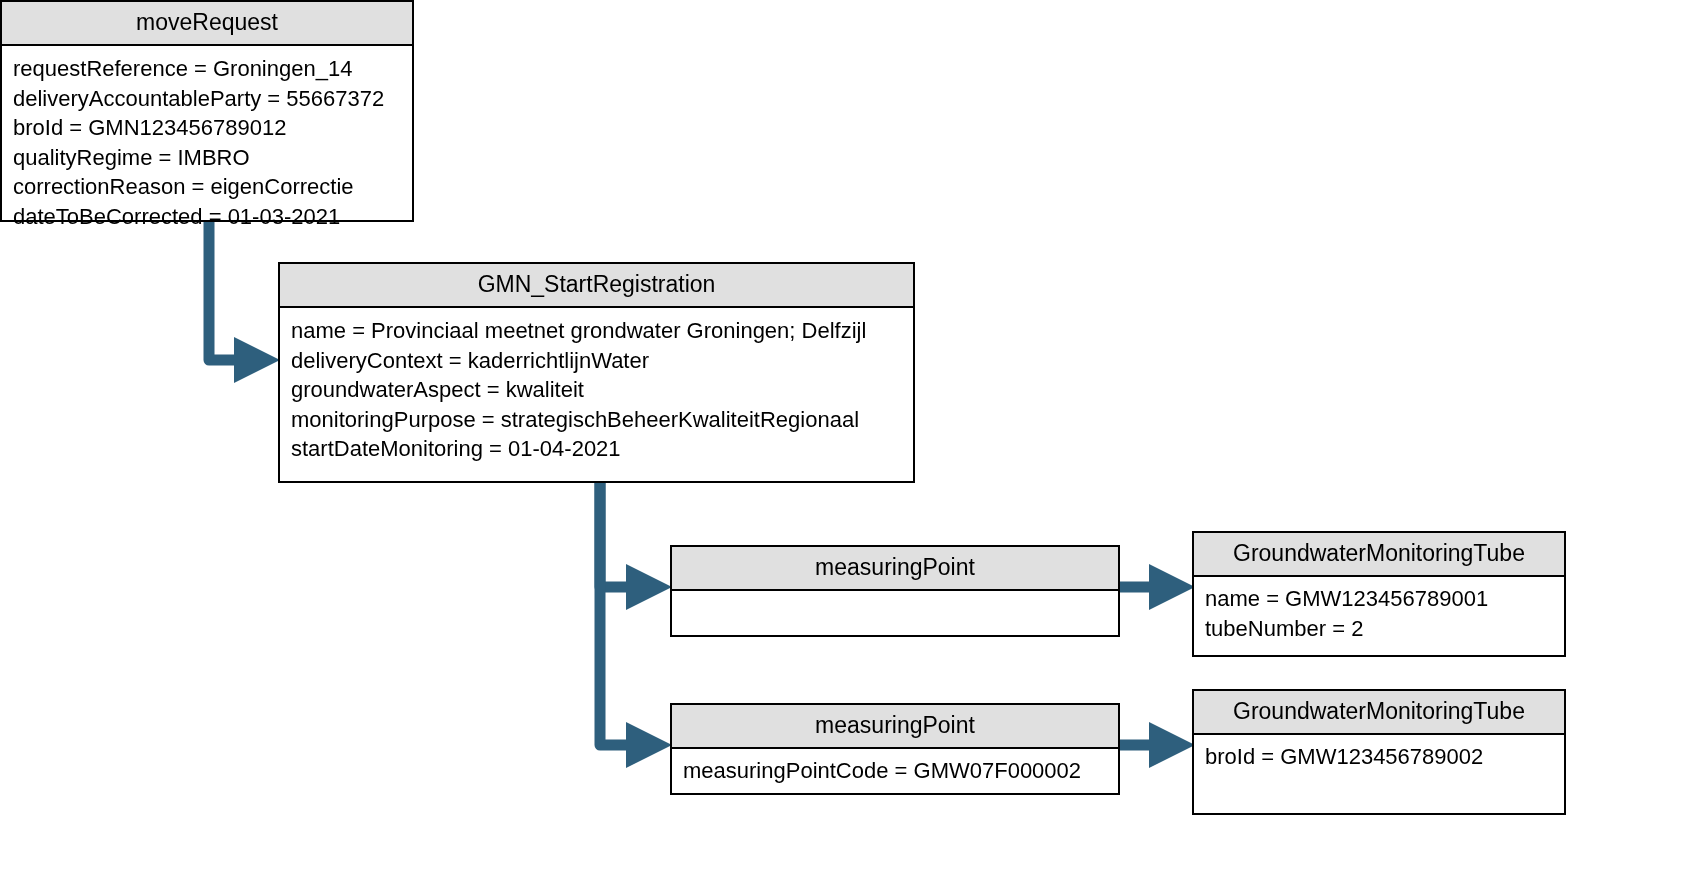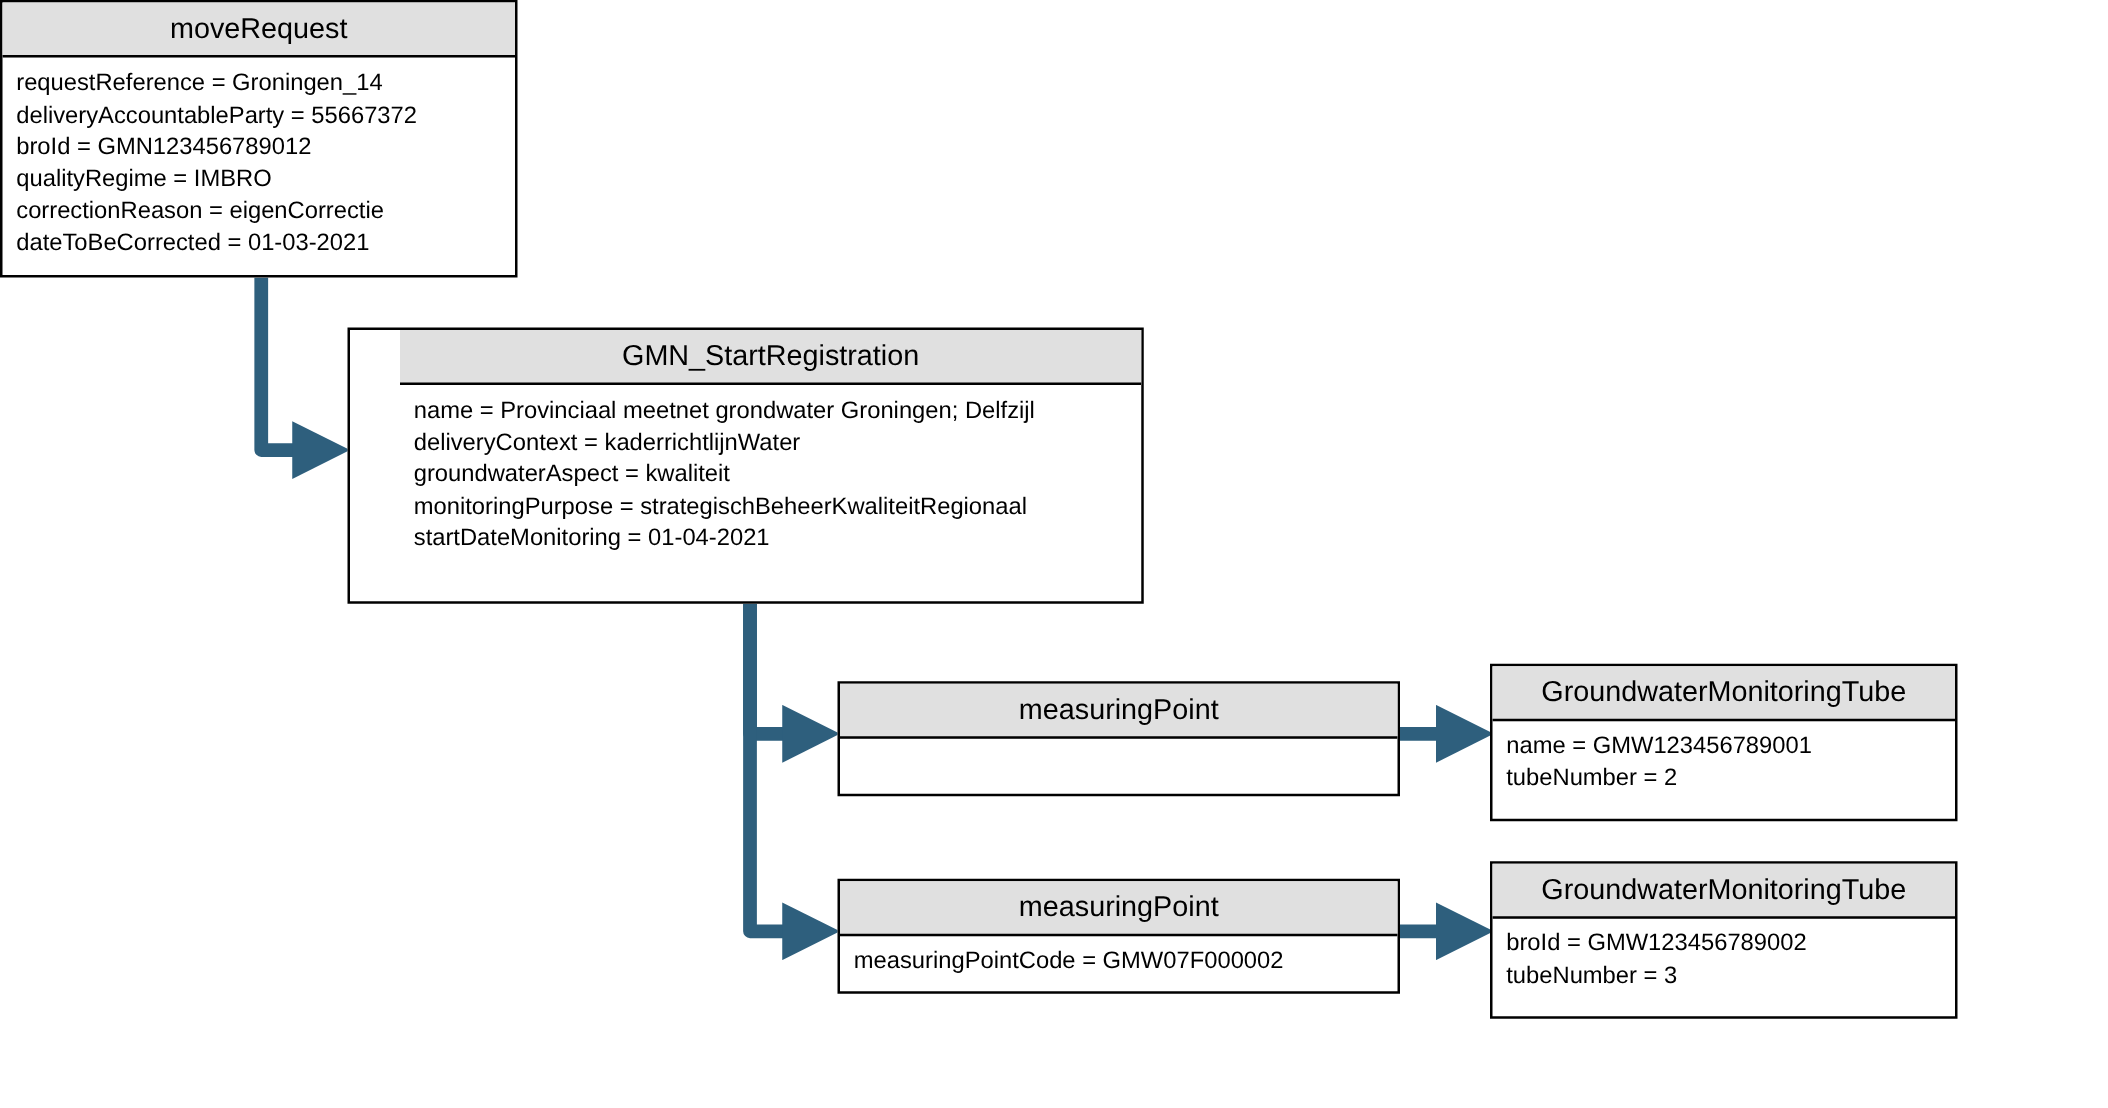--- a/index.html
+++ b/index.html
@@ -29,21 +29,21 @@
     text-align:center;
     font-size:23px;
     line-height:1.0;
     padding:9px 6px 10px 6px;
     white-space:nowrap;
     overflow:hidden;
   }
   .uml-body{
     box-sizing:border-box;
     padding:8px 10px 8px 11px;
-    font-size:19px;
+    font-size:22px;
     line-height:1.345;
     white-space:nowrap;
   }
   .uml-body .attr{
     display:block;
     white-space:nowrap;
   }
   .uml-body.compact{
     padding-top:7px;
     padding-bottom:7px;
@@ -84,21 +84,21 @@
     <div class="uml-body">
       <span class="attr">requestReference = Groningen_14</span>
       <span class="attr">deliveryAccountableParty = 55667372</span>
       <span class="attr">broId = GMN123456789012</span>
       <span class="attr">qualityRegime = IMBRO</span>
       <span class="attr">correctionReason = eigenCorrectie</span>
       <span class="attr">dateToBeCorrected = 01-03-2021</span>
     </div>
   </div>
 
-  <div class="uml-box" style="left:278px; top:262px; width:637px; height:221px;padding-left:40px;">
+  <div class="uml-box" style="left:278px; top:262px; width:637px; height:221px;">
     <div class="uml-header">GMN_StartRegistration</div>
     <div class="uml-body">
       <span class="attr">name = Provinciaal meetnet grondwater Groningen; Delfzijl</span>
       <span class="attr">deliveryContext = kaderrichtlijnWater</span>
       <span class="attr">groundwaterAspect = kwaliteit</span>
       <span class="attr">monitoringPurpose = strategischBeheerKwaliteitRegionaal</span>
       <span class="attr">startDateMonitoring = 01-04-2021</span>
     </div>
   </div>
 
@@ -118,17 +118,16 @@
     <div class="uml-body compact">
       <span class="attr">name = GMW123456789001</span>
       <span class="attr">tubeNumber = 2</span>
     </div>
   </div>
 
   <div class="uml-box" style="left:1192px; top:689px; width:374px; height:126px;">
     <div class="uml-header">GroundwaterMonitoringTube</div>
     <div class="uml-body compact">
       <span class="attr">broId = GMW123456789002</span>
-      <span class="attr">tubeNumber = 3</span>
     </div>
   </div>
 
 </div>
 
 </body></html>

